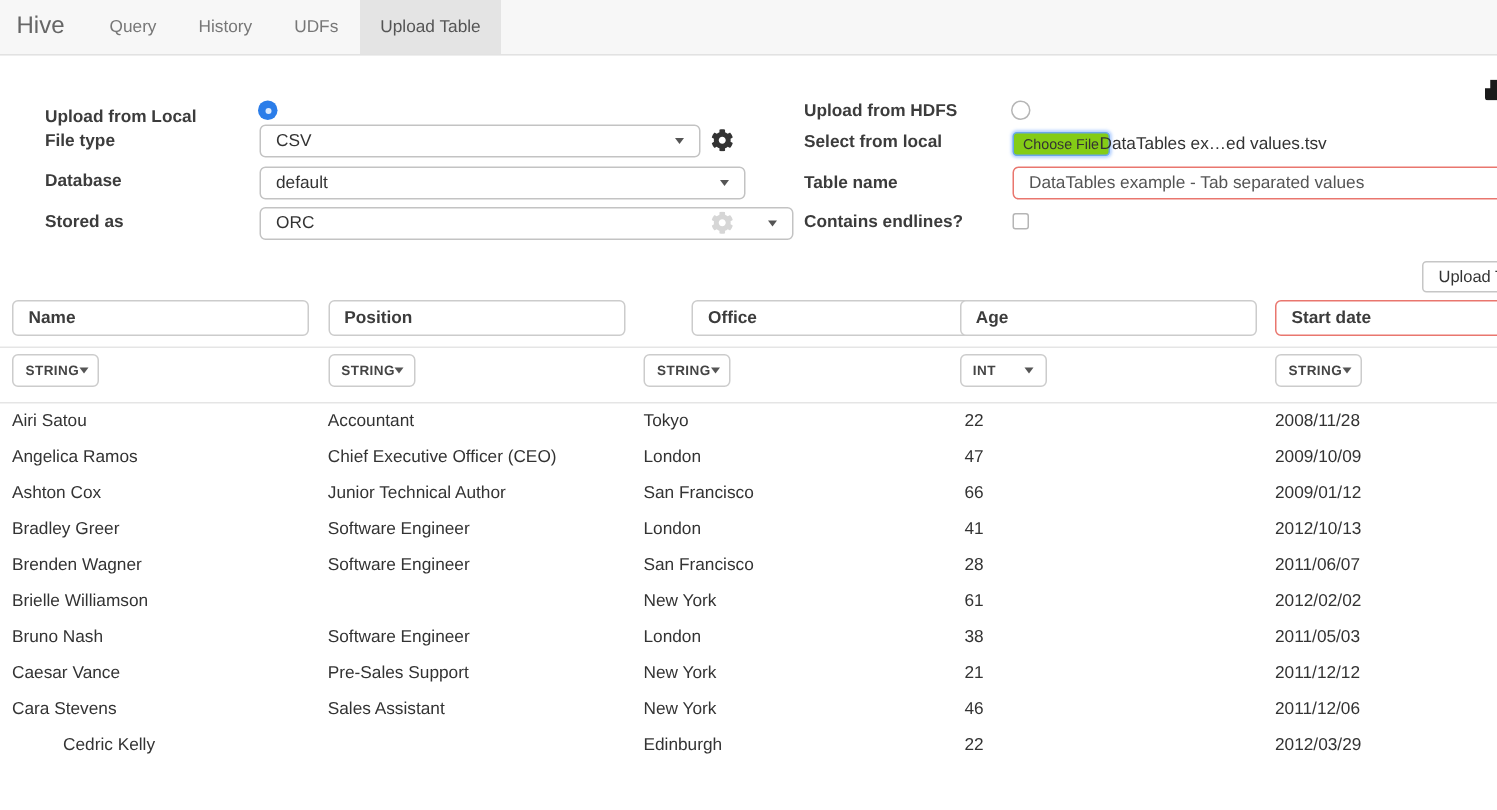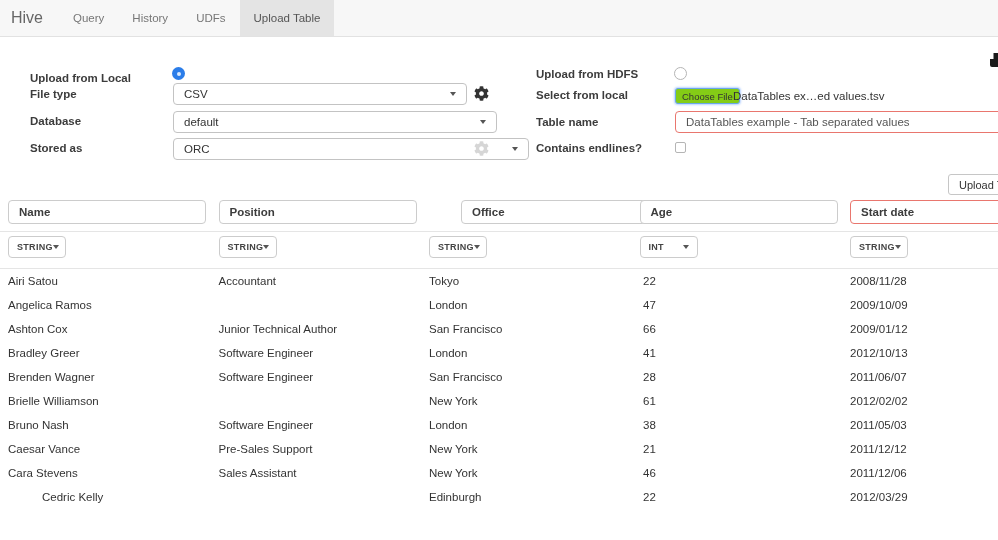--- a/index.html
+++ b/index.html
@@ -220,20 +220,21 @@
 <div id="rows">
     <div class="row" style="top: 269px;">
       <div class="cell" style="left: 8px;">Airi Satou</div>
       <div class="cell" style="left: 218.5px;">Accountant</div>
       <div class="cell" style="left: 429px;">Tokyo</div>
       <div class="cell" style="left: 643px;">22</div>
       <div class="cell" style="left: 850px;">2008/11/28</div>
     </div>
     <div class="row" style="top: 293px;">
       <div class="cell" style="left: 8px;">Angelica Ramos</div>
+      <div class="cell" style="left: 218.5px;">Chief Executive Officer (CEO)</div>
       <div class="cell" style="left: 429px;">London</div>
       <div class="cell" style="left: 643px;">47</div>
       <div class="cell" style="left: 850px;">2009/10/09</div>
     </div>
     <div class="row" style="top: 317px;">
       <div class="cell" style="left: 8px; text-align: right;">Ashton Cox</div>
       <div class="cell" style="left: 218.5px;">Junior Technical Author</div>
       <div class="cell" style="left: 429px;">San Francisco</div>
       <div class="cell" style="left: 643px;">66</div>
       <div class="cell" style="left: 850px;">2009/01/12</div>

